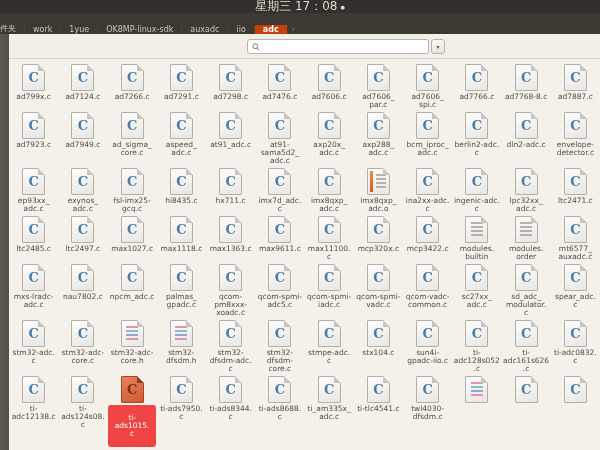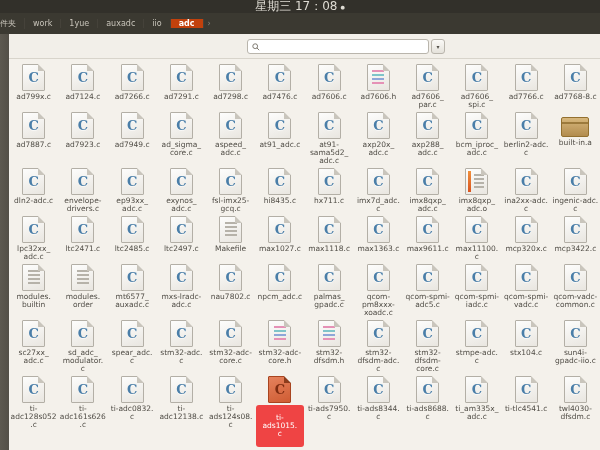--- a/index.html
+++ b/index.html
@@ -4,21 +4,21 @@
 <style>
   html,body{margin:0;padding:0;}
   body{width:600px;height:450px;overflow:hidden;background:#f4f1eb;font-family:"DejaVu Sans","Liberation Sans",sans-serif;position:relative;}
 
   
   .clockbar{position:absolute;top:0;left:0;width:600px;height:13px;background:#32302a;display:flex;align-items:center;justify-content:center;gap:3px;}
   .clockbar .clock{font-size:12px;color:#dedbd3;line-height:13px;}
   .clockbar .dot{font-size:5px;color:#dedbd3;}
 
   
-  .tabbar{position:absolute;top:13px;left:0;width:600px;height:21px;background:#3b3931;display:flex;align-items:center;overflow:hidden;}
+  .tabbar{position:absolute;top:13px;left:0;width:600px;height:21px;background:#3b3931;display:flex;align-items:flex-end;overflow:hidden;}
   .tab{font-size:8px;color:#c8c4ba;display:flex;align-items:center;padding:0 8px;border-right:1px solid #45423a;white-space:nowrap;cursor:default;}
   .tab.first{margin-left:-8px;}
   .tab.active{color:#ffffff;font-weight:bold;background:#c2410c;}
   .tab-chevron{font-size:8px;color:#8a867c;display:flex;align-items:center;padding:0 4px;}
 
   
   .toolbar{position:absolute;top:34px;left:9px;width:591px;height:24px;background:#f2efe9;border-bottom:1px solid #d8d4cb;}
   .searchbox{position:absolute;left:238px;top:5px;width:182px;height:15px;background:#ffffff;border:1px solid #b9b5ac;border-radius:3px;display:flex;align-items:center;padding:0 4px;box-sizing:border-box;}
   .searchbox svg{flex:0 0 auto;}
   .searchbox input{border:none;outline:none;flex:1;font-size:8px;height:11px;padding:0 0 0 3px;background:transparent;}
@@ -51,20 +51,21 @@
 
 <div class="clockbar">
   <span class="clock">星期三 17：08</span>
   <span class="dot">●</span>
 </div>
 
 <div class="tabbar">
     <div class="tab first">件夹</div>
     <div class="tab">work</div>
     <div class="tab">1yue</div>
+    <div class="tab">OK8MP-linux-sdk</div>
     <div class="tab">auxadc</div>
     <div class="tab">iio</div>
     <div class="tab active">adc</div>
     <div class="tab-chevron">›</div>
   </div>
 
 <div class="sidestrip"></div>
 
 <div class="toolbar">
   <div class="searchbox">
@@ -116,26 +117,20 @@
       </div>
       <div class="label">ad7476.c</div>
     </div>
     <div class="cell">
       <div class="icon c">
         <span class="glyph">C</span>
       </div>
       <div class="label">ad7606.c</div>
     </div>
     <div class="cell">
-      <div class="icon h">
-        <div class="lines"></div>
-      </div>
-      <div class="label">ad7606.h</div>
-    </div>
-    <div class="cell">
       <div class="icon c">
         <span class="glyph">C</span>
       </div>
       <div class="label">ad7606_
 par.c</div>
     </div>
     <div class="cell">
       <div class="icon c">
         <span class="glyph">C</span>
       </div>
@@ -222,35 +217,31 @@
 adc.c</div>
     </div>
     <div class="cell">
       <div class="icon c">
         <span class="glyph">C</span>
       </div>
       <div class="label">berlin2-adc.
 c</div>
     </div>
     <div class="cell">
-      <div class="icon archive"></div>
-      <div class="label">built-in.a</div>
-    </div>
-    <div class="cell">
       <div class="icon c">
         <span class="glyph">C</span>
       </div>
       <div class="label">dln2-adc.c</div>
     </div>
     <div class="cell">
       <div class="icon c">
         <span class="glyph">C</span>
       </div>
       <div class="label">envelope-
-drivers.c</div>
+detector.c</div>
     </div>
     <div class="cell">
       <div class="icon c">
         <span class="glyph">C</span>
       </div>
       <div class="label">ep93xx_
 adc.c</div>
     </div>
     <div class="cell">
       <div class="icon c">
@@ -333,26 +324,20 @@
       </div>
       <div class="label">ltc2485.c</div>
     </div>
     <div class="cell">
       <div class="icon c">
         <span class="glyph">C</span>
       </div>
       <div class="label">ltc2497.c</div>
     </div>
     <div class="cell">
-      <div class="icon text">
-        <div class="lines"></div>
-      </div>
-      <div class="label">Makefile</div>
-    </div>
-    <div class="cell">
       <div class="icon c">
         <span class="glyph">C</span>
       </div>
       <div class="label">max1027.c</div>
     </div>
     <div class="cell">
       <div class="icon c">
         <span class="glyph">C</span>
       </div>
       <div class="label">max1118.c</div>

